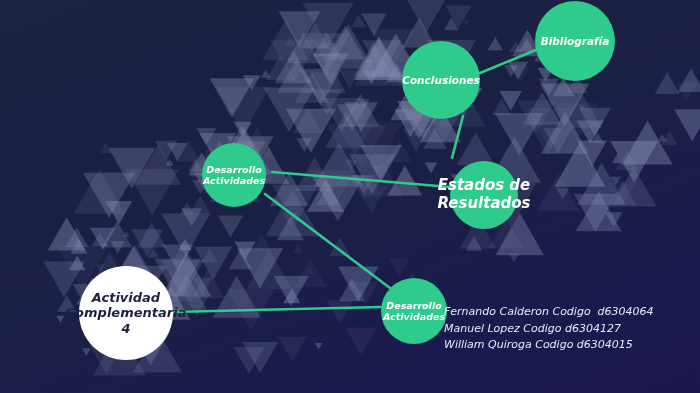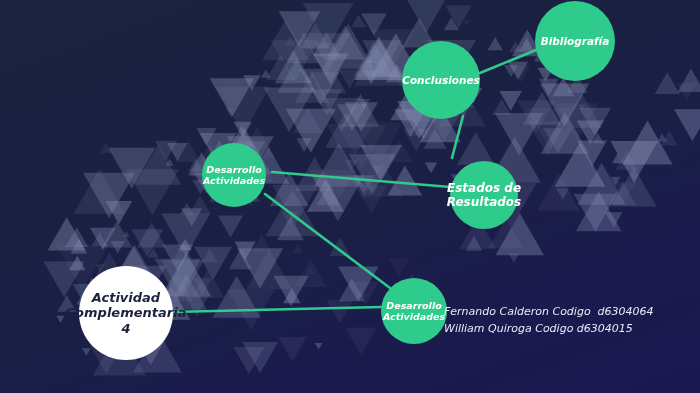--- a/index.html
+++ b/index.html
@@ -377,33 +377,34 @@
       <div class="node node-green" style="left: 535px; top: 1px; width: 80px; height: 80px; font-size: 10.5px;">
         <span style="white-space: pre-line; text-align: right;">Bibliografía</span>
       </div>
       <div class="node node-green" style="left: 402px; top: 41px; width: 78px; height: 78px; font-size: 10.5px;">
         <span style="white-space: pre-line; text-align: center;">Conclusiones</span>
       </div>
       <div class="node node-green" style="left: 202px; top: 143px; width: 64px; height: 64px; font-size: 9.5px;">
         <span style="white-space: pre-line;">Desarrollo
 Actividades</span>
       </div>
-      <div class="node node-green" style="left: 450px; top: 161px; width: 68px; height: 68px; font-size: 12px;">
+      <div class="node node-green" style="left: 450px; top: 161px; width: 68px; height: 68px; font-size: 15px;">
         <span style="white-space: pre-line;">Estados de
 Resultados</span>
       </div>
       <div class="node node-green" style="left: 381px; top: 278px; width: 66px; height: 66px; font-size: 9.5px;">
         <span style="white-space: pre-line;">Desarrollo
 Actividades</span>
       </div>
       <div class="node node-white" style="left: 79px; top: 266px; width: 94px; height: 94px; font-size: 13px;">
         <span style="white-space: pre-line;">Actividad
 Complementaria
 4</span>
       </div>
     </div>
 
   <div id="credits">
       <div>Fernando Calderon Codigo  d6304064</div>
+      <div>Manuel Lopez Codigo d6304127</div>
       <div>William Quiroga Codigo d6304015</div>
     </div>
 
 </div>
 
 </body></html>

